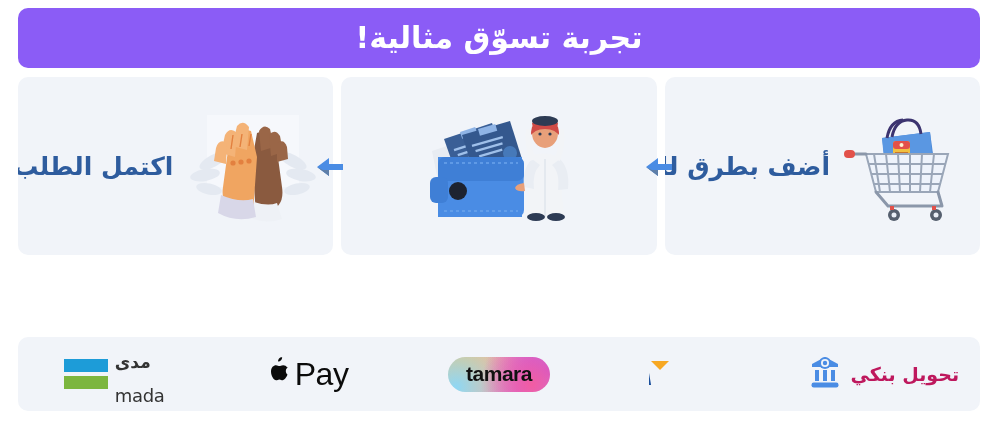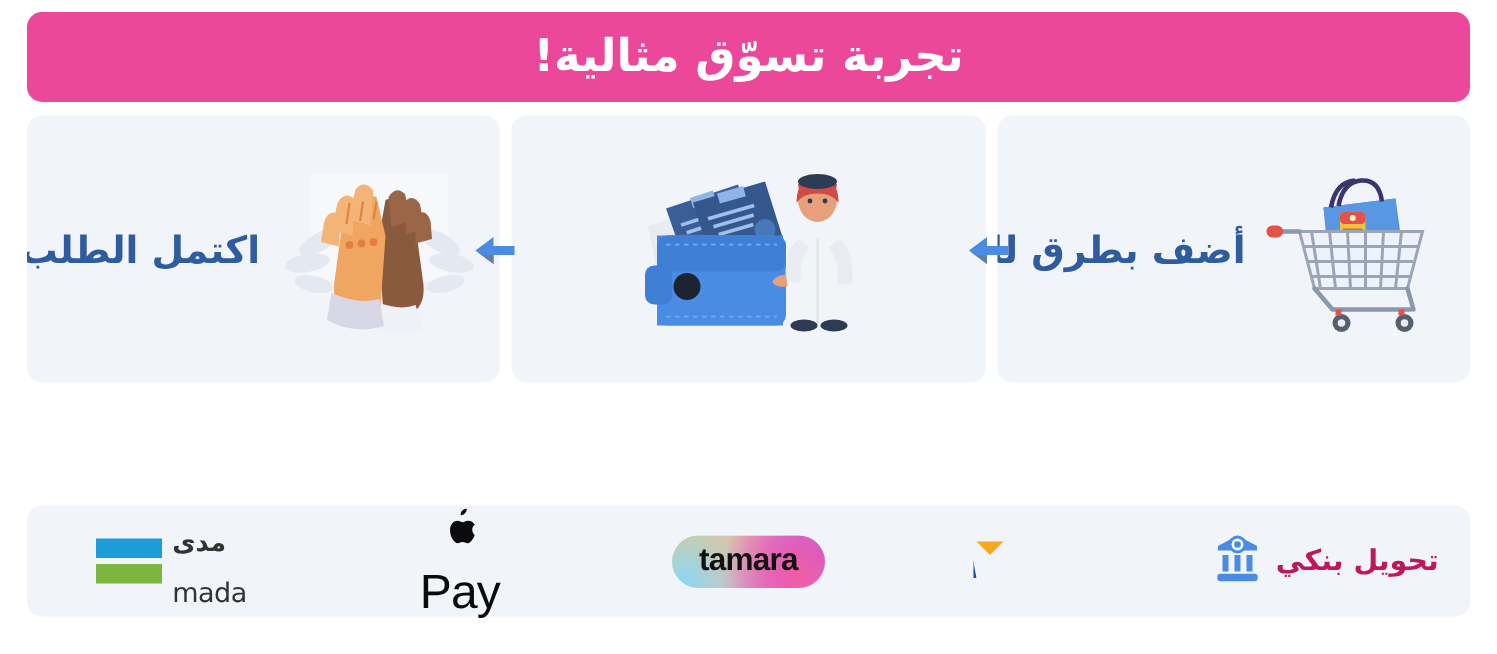--- a/index.html
+++ b/index.html
@@ -20,21 +20,21 @@
     left: 0; top: 0;
     width: 998px;
     height: 436px;
   }
 
   
   .banner {
     position: absolute;
     left: 18px;
     width: 962px;
-    background: #ec4899;
+    background: #8b5cf6;
     border-radius: 10px;
     display: flex;
     align-items: center;
     justify-content: center;
     color: #ffffff;
     direction: rtl;
   }
   .banner-title {
     font-size: 30px;
     font-weight: bold;
@@ -156,21 +156,21 @@
     font-family: Liberation Sans, sans-serif;
     font-size: 21px;
     font-weight: bold;
     color: #111111;
     letter-spacing: -0.5px;
     direction: ltr;
   }
 
   
   .applepay-wrap {
-    display: flex; flex-direction: column; align-items: center;
+    display: flex; flex-direction: row; align-items: center;
     gap: 4px; direction: ltr;
   }
   .applepay-text {
     font-size: 32px;
     color: #0b0b0b;
     letter-spacing: -0.5px;
     line-height: 1;
     font-family: "Liberation Sans", "DejaVu Sans", sans-serif;
   }
 

